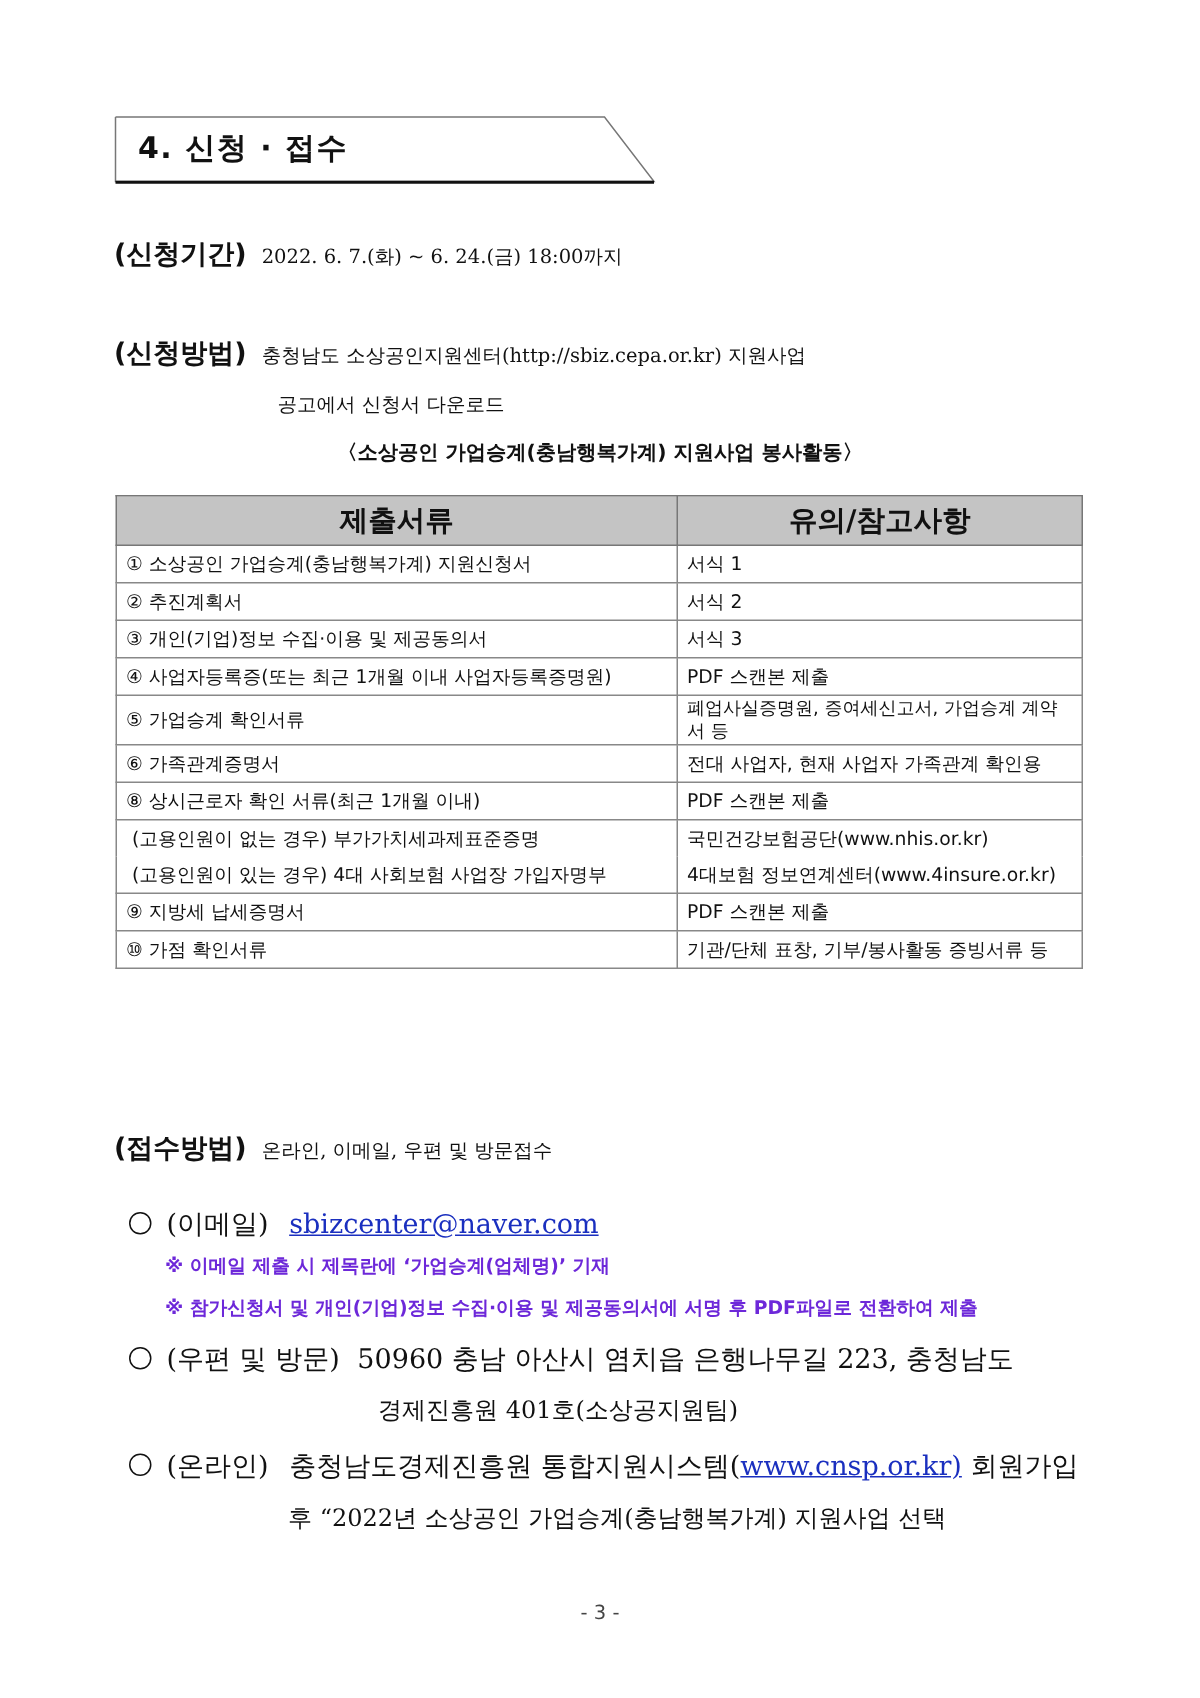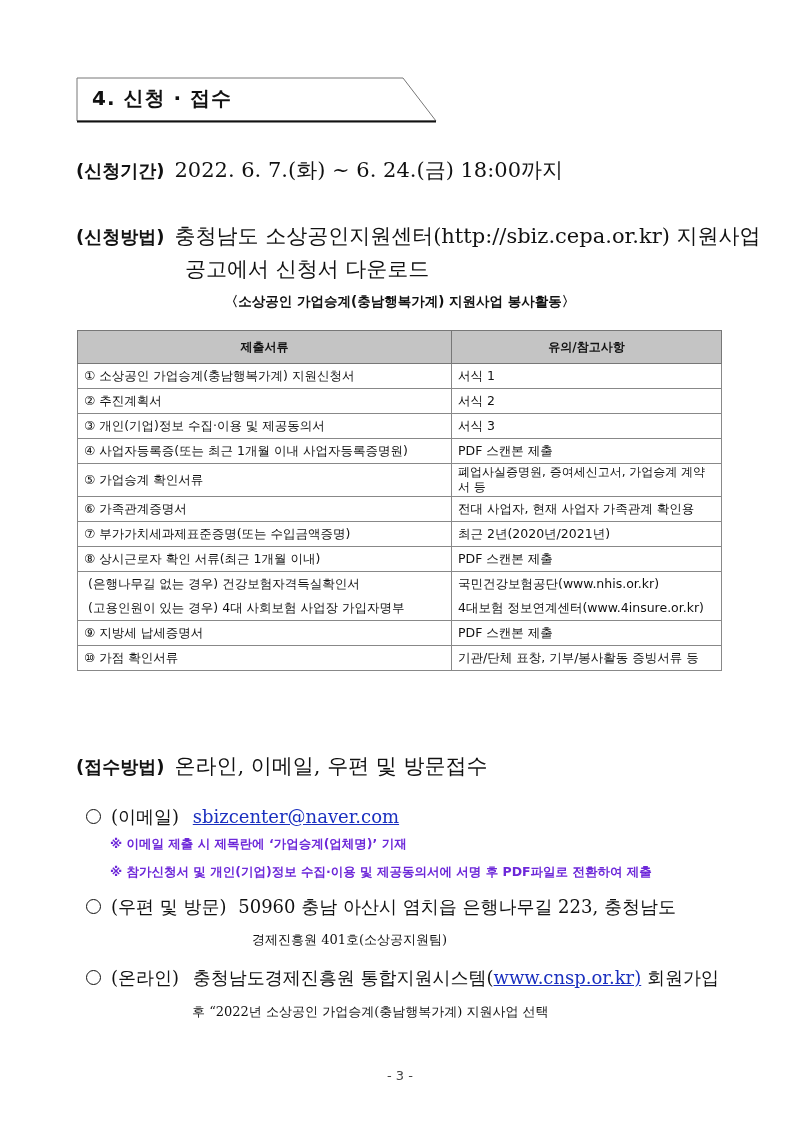--- a/index.html
+++ b/index.html
@@ -7,45 +7,45 @@
          font-family:"DejaVu Serif","Liberation Serif",serif; }
 
   
   .sec-head { position:absolute; left:76px; top:77px; width:362px; height:44px; }
   .sec-head svg { position:absolute; left:0; top:0; }
   .sec-head .t { position:absolute; left:16px; top:8px; font-family:"DejaVu Sans","Liberation Sans",sans-serif;
                  font-weight:bold; font-size:20px; letter-spacing:1px; }
 
   .row { position:absolute; left:76px; font-size:18px; line-height:28px; white-space:nowrap; }
   .lbl { font-family:"DejaVu Sans","Liberation Sans",sans-serif; font-weight:bold; font-size:18px; margin-right:10px; }
-  .val { font-size:21px; }
+  .val { font-size:13px; }
 
   .caption { position:absolute; left:0; width:800px; top:293px; text-align:center;
              font-family:"DejaVu Sans","Liberation Sans",sans-serif; font-size:13.5px; font-weight:bold; }
 
   table.docs { position:absolute; left:77px; top:330px; width:645px; border-collapse:collapse;
                font-family:"DejaVu Sans","Liberation Sans",sans-serif; font-size:12.5px; }
-  table.docs th { background:#c4c4c4; font-weight:bold; height:30px; border:1px solid #777; font-size:12px; }
+  table.docs th { background:#c4c4c4; font-weight:bold; height:30px; border:1px solid #777; font-size:19px; }
   table.docs td { border:1px solid #888; padding:0 6px; height:24px; vertical-align:middle; }
   table.docs td.c1 { width:357px; }
   table.docs tr.tall td { height:32px; }
   table.docs td.r2 { line-height:15px; font-size:12px; }
   table.docs tr.sub td { height:24px; border-top:none; border-bottom:none; padding-left:10px; }
   table.docs tr.sub td.c2 { padding-left:6px; }
   table.docs tr.sub.first td { border-top:1px dotted #999; }
   table.docs tr.sub.last td { border-bottom:1px solid #888; }
   table.docs { border:1.5px solid #666; }
 
   .bullet { position:absolute; left:86px; font-size:18px; line-height:28px; white-space:nowrap; }
   .circ { display:inline-block; width:13px; height:13px; border:1.6px solid #111; border-radius:50%;
           vertical-align:middle; margin-right:10px; position:relative; top:-2px; }
   a.link { color:#1a2fbf; text-decoration:underline; }
   .note { position:absolute; left:110px; font-family:"DejaVu Sans","Liberation Sans",sans-serif; font-weight:bold;
           font-size:12.5px; color:#6d28d9; white-space:nowrap; }
-  .indent { position:absolute; font-size:13px; line-height:28px; white-space:nowrap; }
+  .indent { position:absolute; font-size:16px; line-height:28px; white-space:nowrap; }
   .pagenum { position:absolute; top:1068px; left:0; width:800px; text-align:center;
              font-family:"DejaVu Sans","Liberation Sans",sans-serif; font-size:13px; color:#444; }
 </style>
 </head>
 <body>
 
 <div class="sec-head">
   <svg width="362" height="46">
     <polyline points="1,1 327,1 360,44 1,44 1,1" fill="none" stroke="#777" stroke-width="1"></polyline>
     <line x1="1" y1="44.5" x2="360" y2="44.5" stroke="#111" stroke-width="2"></line>
@@ -92,29 +92,25 @@
       </tr>
     <tr class="tall">
         <td class="c1">⑤ 가업승계 확인서류</td>
         <td class="c2 r2">폐업사실증명원, 증여세신고서, 가업승계 계약서 등</td>
       </tr>
     <tr>
         <td class="c1">⑥ 가족관계증명서</td>
         <td class="c2">전대 사업자, 현재 사업자 가족관계 확인용</td>
       </tr>
     <tr>
-        <td class="c1">⑦ 부가가치세과제표준증명(또는 수입금액증명)</td>
-        <td class="c2">최근 2년(2020년/2021년)</td>
-      </tr>
-    <tr>
         <td class="c1">⑧ 상시근로자 확인 서류(최근 1개월 이내)</td>
         <td class="c2">PDF 스캔본 제출</td>
       </tr>
     <tr class="sub first">
-        <td class="c1">(은행나무길 없는 경우) 건강보험자격득실확인서</td>
+        <td class="c1">(고용인원이 없는 경우) 부가가치세과제표준증명</td>
         <td class="c2">국민건강보험공단(www.nhis.or.kr)</td>
       </tr>
     <tr class="sub last">
         <td class="c1">(고용인원이 있는 경우) 4대 사회보험 사업장 가입자명부</td>
         <td class="c2">4대보험 정보연계센터(www.4insure.or.kr)</td>
       </tr>
     <tr>
         <td class="c1">⑨ 지방세 납세증명서</td>
         <td class="c2">PDF 스캔본 제출</td>
       </tr>

